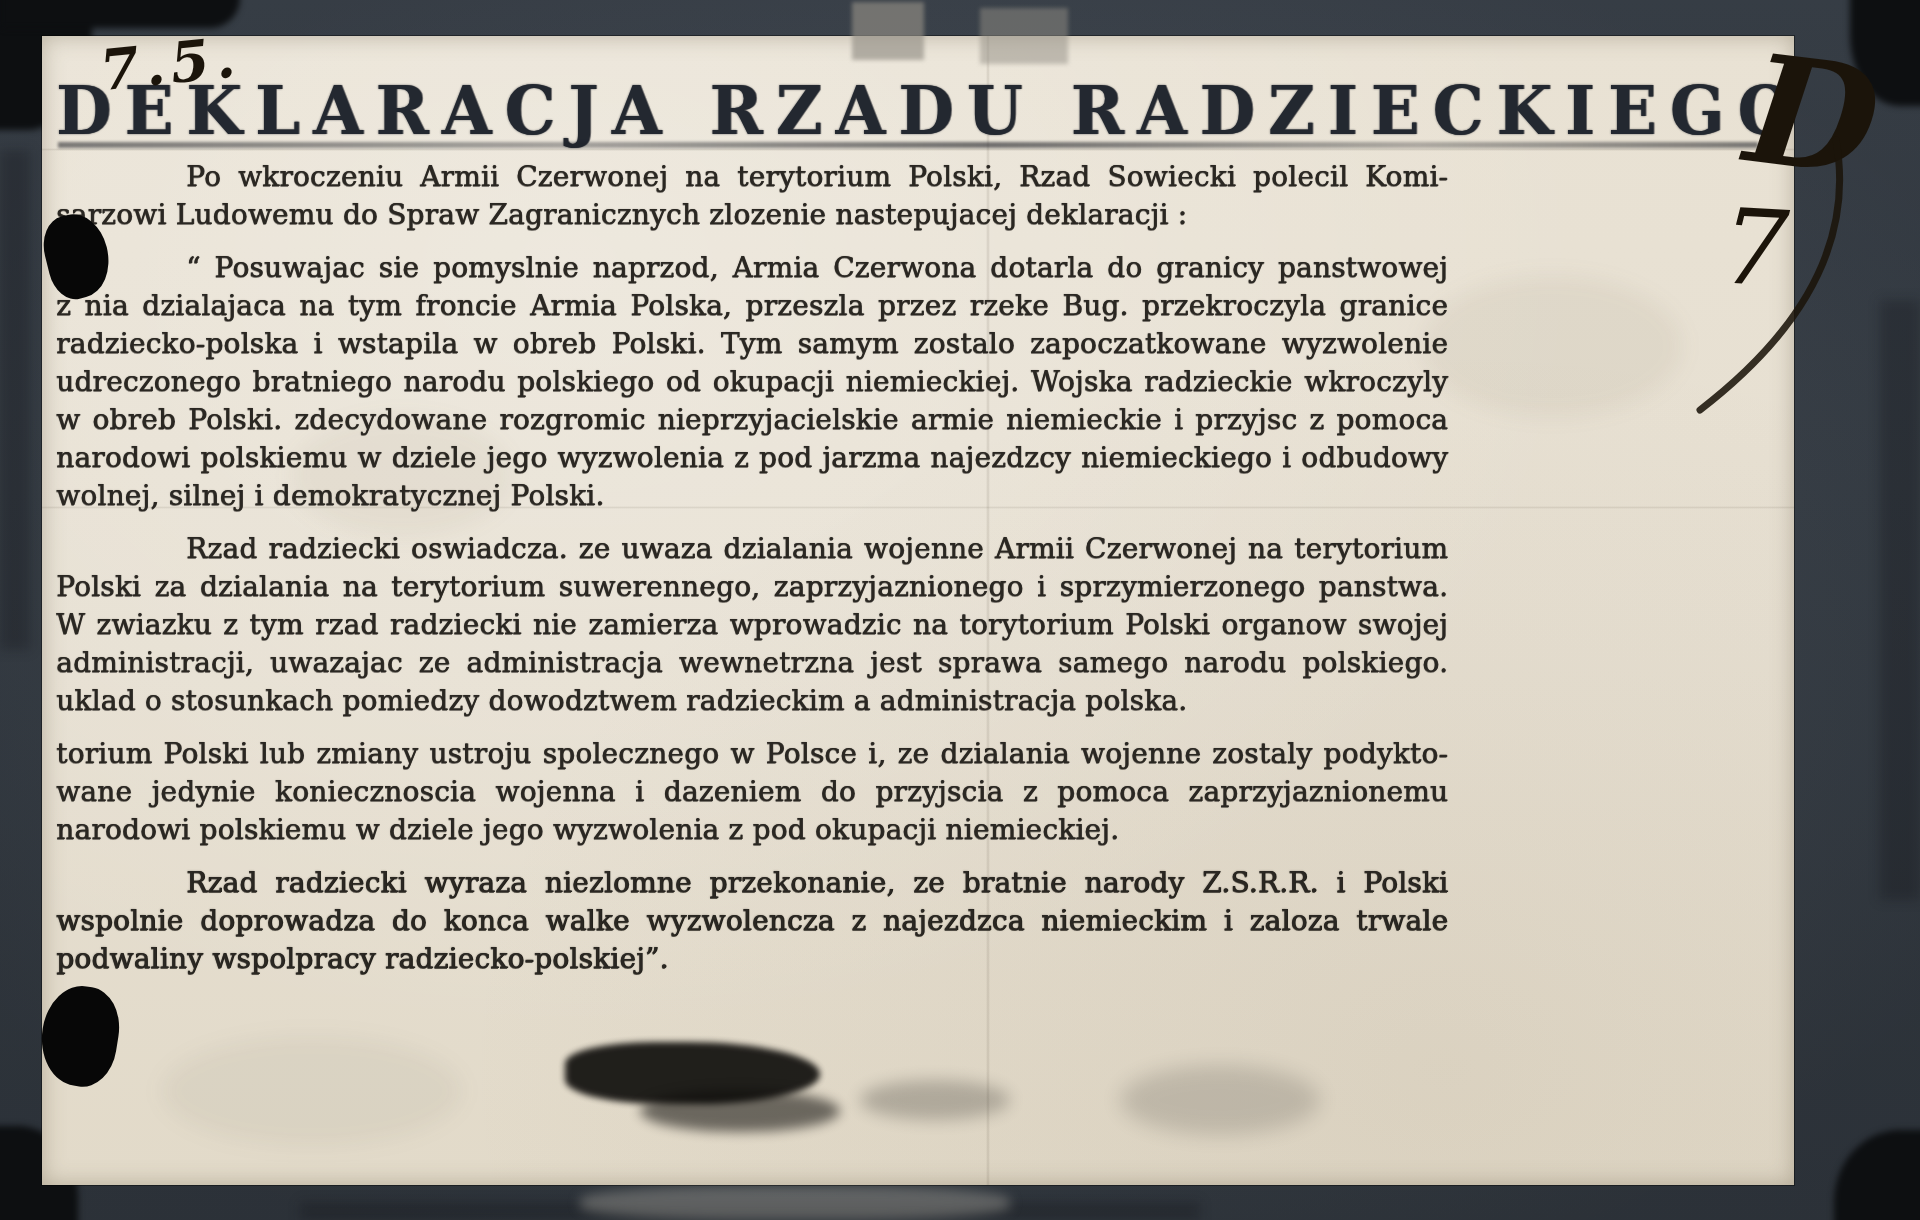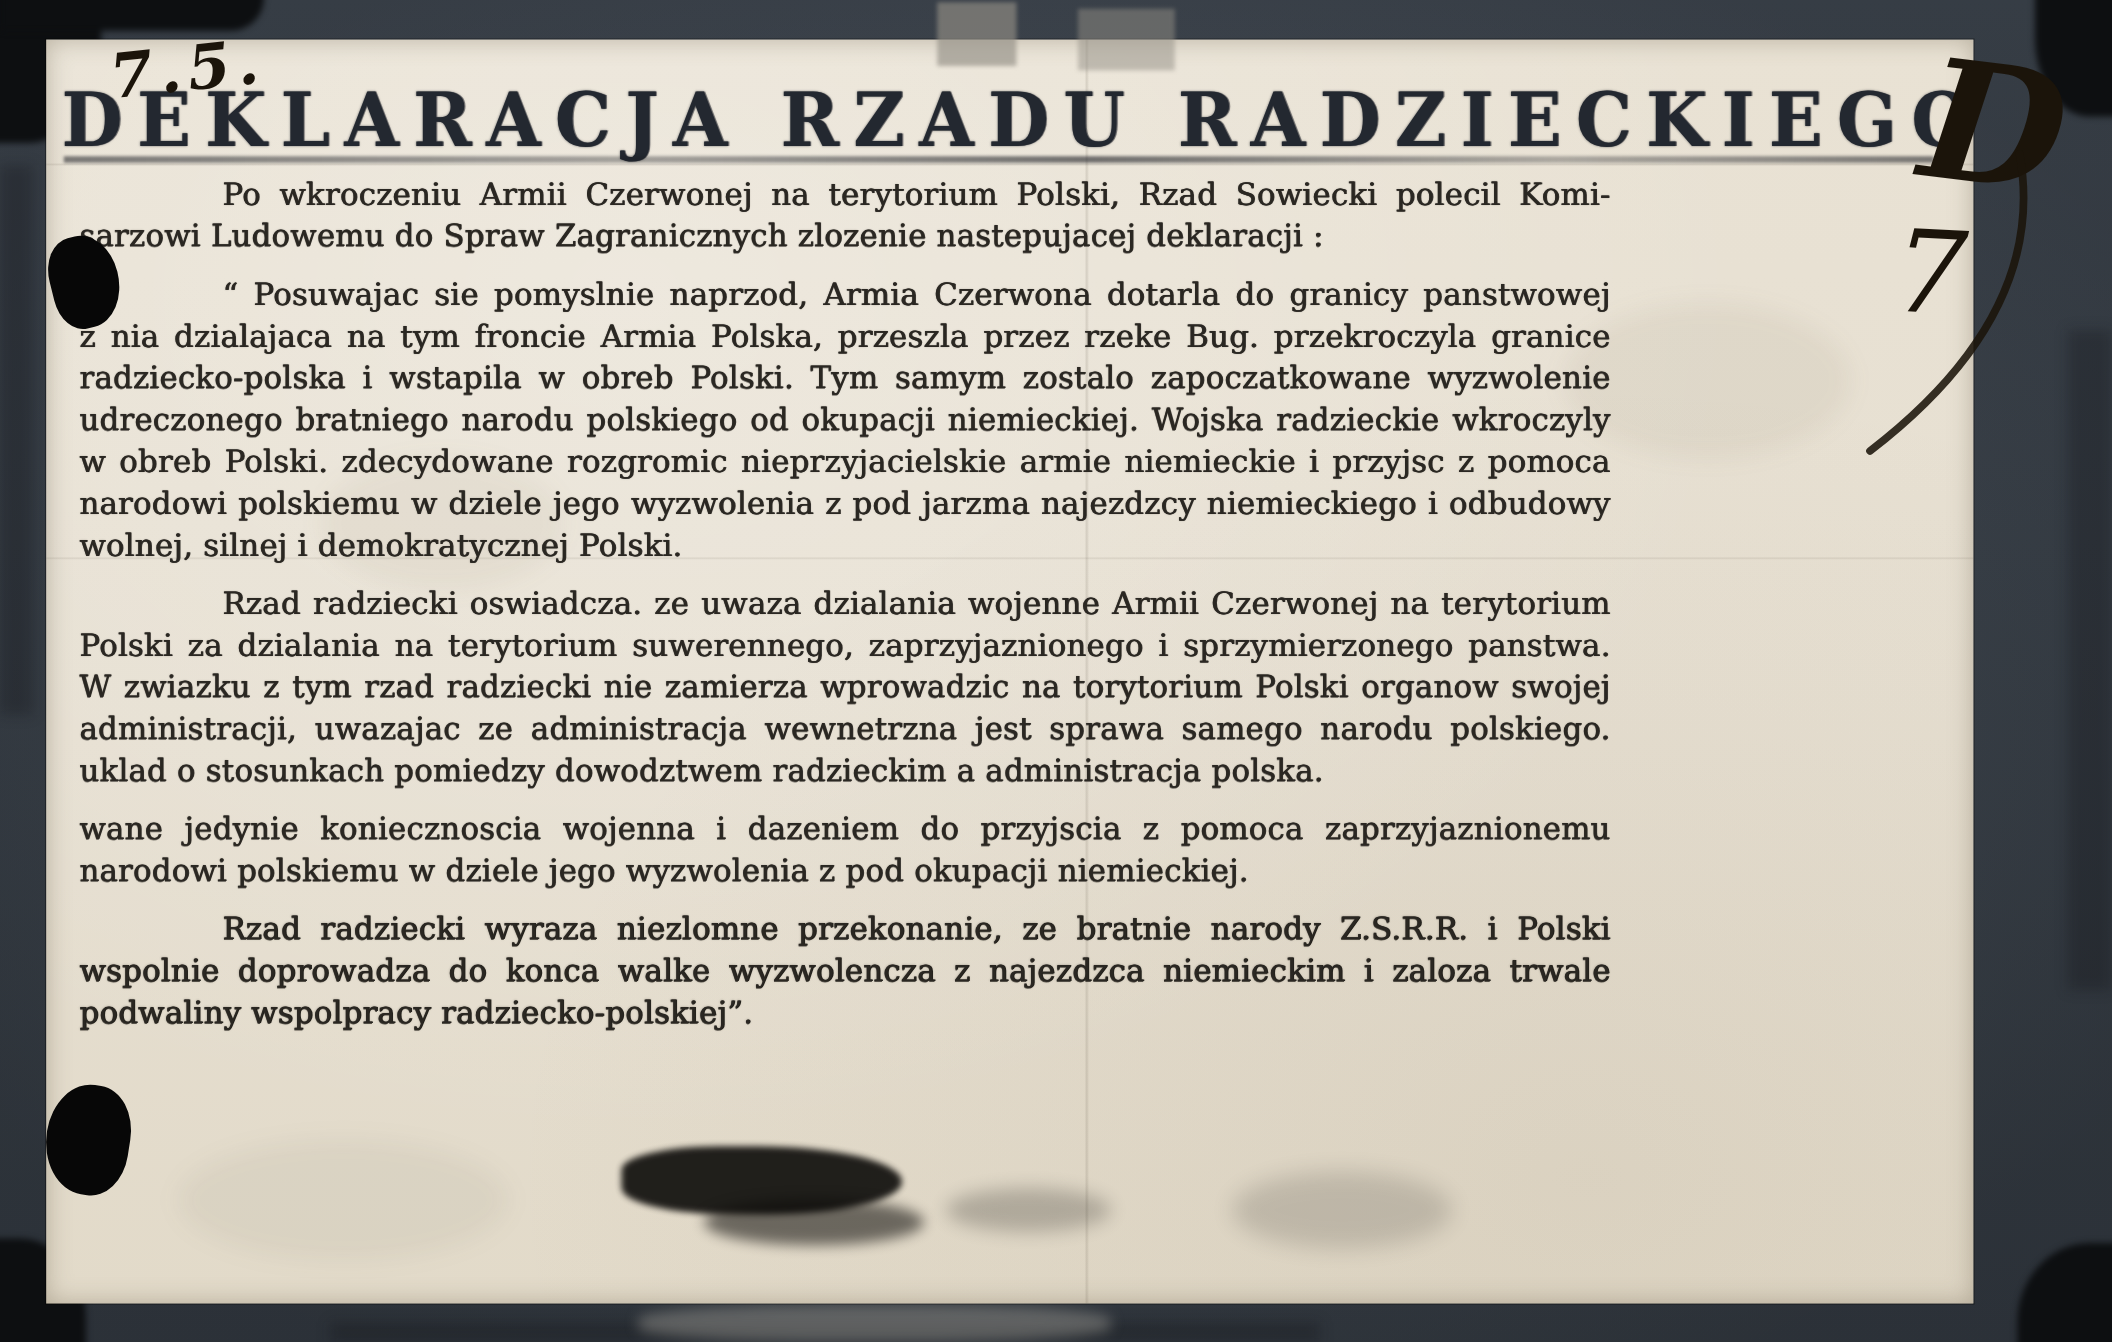--- a/index.html
+++ b/index.html
@@ -53,21 +53,21 @@
     font-size:64px;letter-spacing:13px;white-space:nowrap;
     color:#232830;transform:scaleY(1.06);transform-origin:top left;
     text-shadow:0 0 2px rgba(25,28,35,0.65), 1px 0 0 rgba(25,28,35,0.5);
   }
   .title-underline{
     position:absolute;left:16px;top:106px;width:1700px;height:6px;
     background:linear-gradient(90deg,rgba(28,30,36,0.55) 0%,rgba(28,30,36,0.35) 30%,rgba(28,30,36,0.6) 55%,rgba(28,30,36,0.3) 80%,rgba(28,30,36,0.55) 100%);
     filter:blur(1.5px);
   }
   
-  .textblock{position:absolute;left:30px;top:122px;width:1392px;}
+  .textblock{position:absolute;left:14px;top:122px;width:1392px;}
   .para{margin:0 0 15px 0;}
   .line{
     font-family:"DejaVu Serif", serif;font-size:28px;line-height:38px;
     color:#2a2722;letter-spacing:0.2px;white-space:normal;
     text-align:justify;text-align-last:justify;
     text-shadow:0.7px 0 0 rgba(42,39,34,0.9), 0 0.5px 0 rgba(42,39,34,0.55), 0 0 1.5px rgba(60,55,45,0.35);
   }
   .line.first{text-indent:130px;}
   .line.para-last{text-align-last:left;}
   .para.heavy .line{text-shadow:0.9px 0 0 rgba(30,27,22,0.95), 0 0.7px 0 rgba(30,27,22,0.7), 0 0 2px rgba(50,45,38,0.45);}
@@ -133,20 +133,21 @@
         <div class="line para-last">wolnej, silnej i demokratycznej Polski.</div>
       </div>
       <div class="para">
         <div class="line first">Rzad radziecki oswiadcza. ze uwaza dzialania wojenne Armii Czerwonej na terytorium</div>
         <div class="line">Polski za dzialania na terytorium suwerennego, zaprzyjaznionego i sprzymierzonego panstwa.</div>
         <div class="line">W zwiazku z tym rzad radziecki nie zamierza wprowadzic na torytorium Polski organow swojej</div>
         <div class="line">administracji, uwazajac ze administracja wewnetrzna jest sprawa samego narodu polskiego.</div>
         <div class="line para-last">uklad o stosunkach pomiedzy dowodztwem radzieckim a administracja polska.</div>
       </div>
       <div class="para">
+        <div class="line">torium Polski lub zmiany ustroju spolecznego w Polsce i, ze dzialania wojenne zostaly podykto-</div>
         <div class="line">wane jedynie koniecznoscia wojenna i dazeniem do przyjscia z pomoca zaprzyjaznionemu</div>
         <div class="line para-last">narodowi polskiemu w dziele jego wyzwolenia z pod okupacji niemieckiej.</div>
       </div>
       <div class="para heavy">
         <div class="line first">Rzad radziecki wyraza niezlomne przekonanie, ze bratnie narody Z.S.R.R. i Polski</div>
         <div class="line">wspolnie doprowadza do konca walke wyzwolencza z najezdzca niemieckim i zaloza trwale</div>
         <div class="line para-last">podwaliny wspolpracy radziecko-polskiej”.</div>
       </div>
     </div>
 </div>

